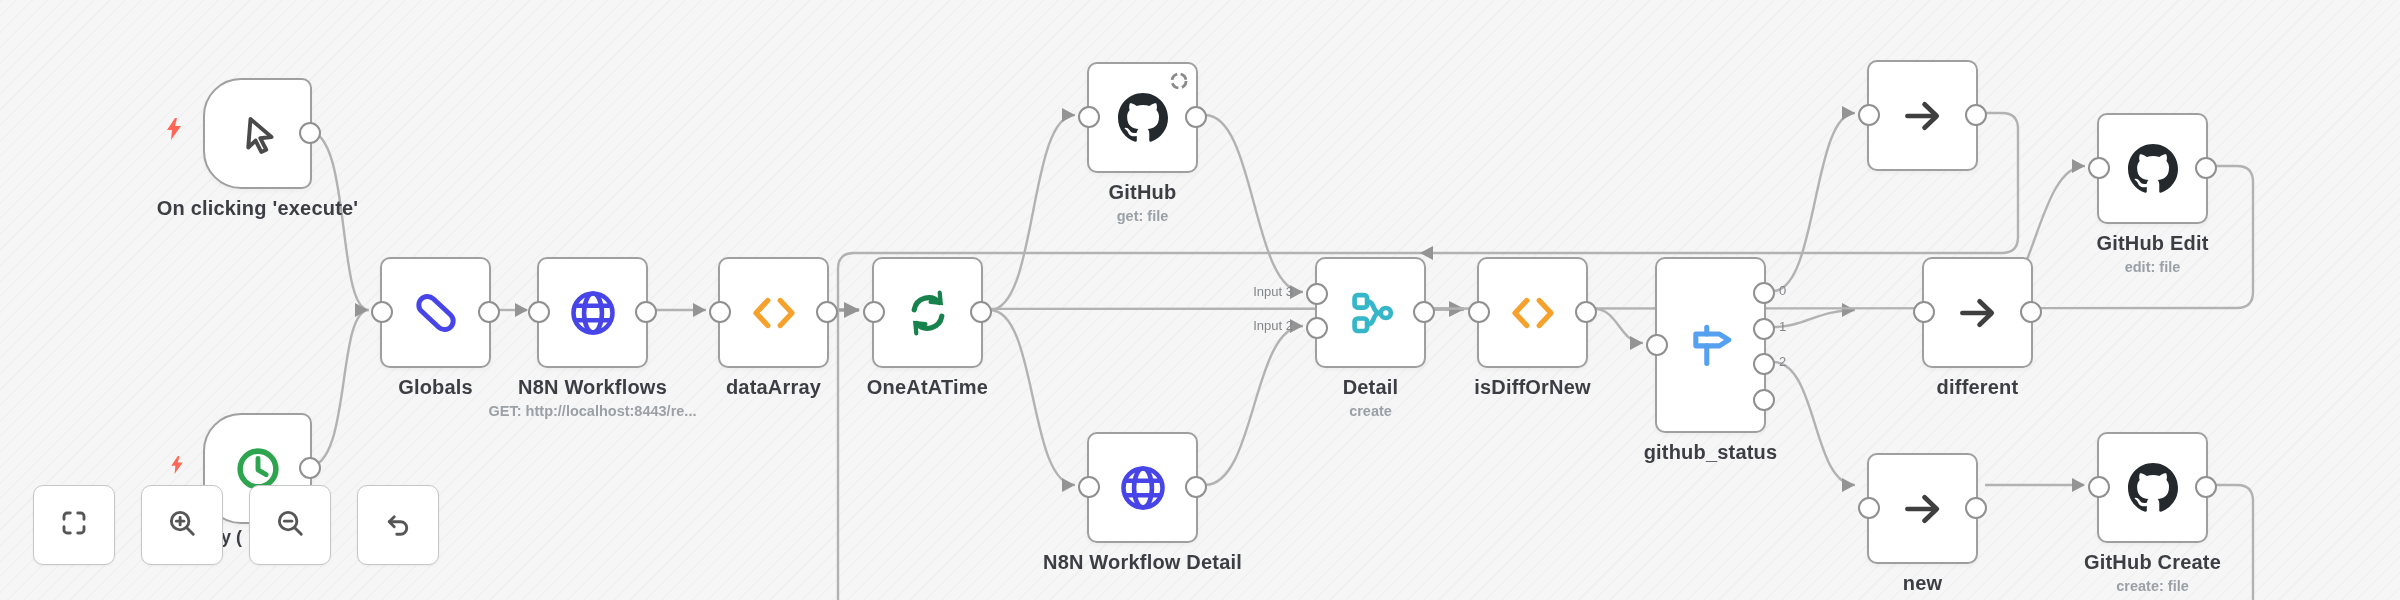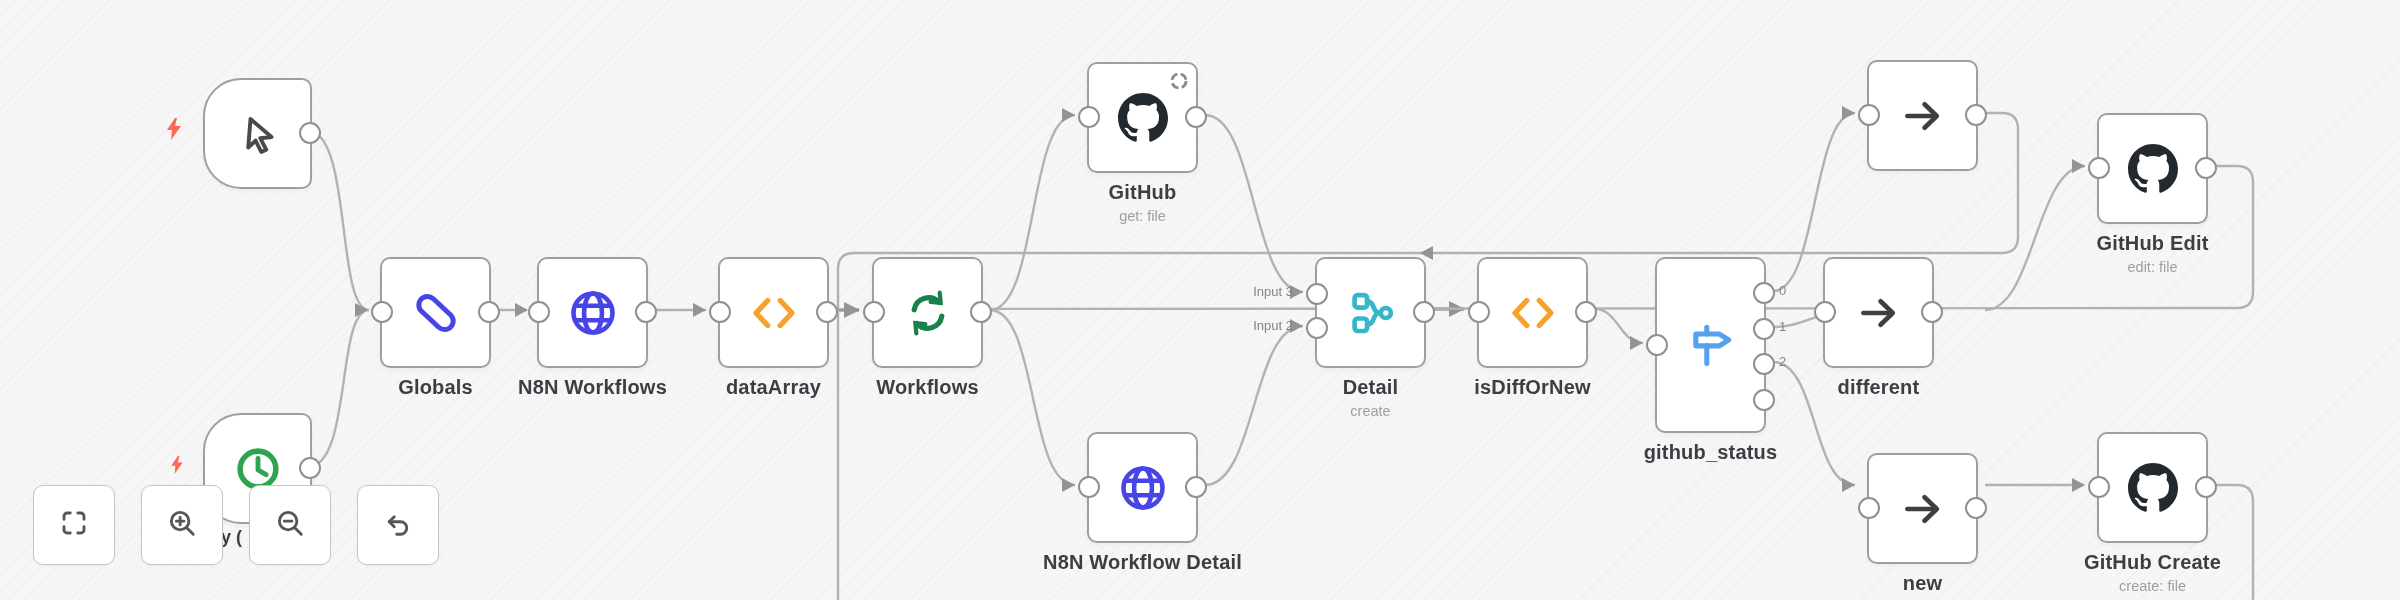--- a/index.html
+++ b/index.html
@@ -26,21 +26,21 @@
     position:absolute;width:22px;height:22px;border-radius:50%;
     background:#fff;border:2.5px solid #909090;box-sizing:border-box;
   }
   .nlabel{
     position:absolute;top:calc(100% + 10px);left:50%;transform:translateX(-50%);
     width:360px;text-align:center;font-size:20px;font-weight:600;color:#3c3e44;
     letter-spacing:0.2px;white-space:nowrap;
   }
   .nsub{
     position:absolute;top:calc(100% + 37px);left:50%;transform:translateX(-50%);
-    width:420px;text-align:center;font-size:14.5px;font-weight:400;color:#9aa0a6;
+    width:420px;text-align:center;font-size:14.5px;font-weight:700;color:#9aa0a6;
     white-space:nowrap;
   }
   .plabel{
     position:absolute;z-index:3;font-size:13px;color:#82858a;white-space:nowrap;
   }
   .plabel.right-align{transform:translateX(-100%);}
   .badge{position:absolute;top:7px;right:7px;width:20px;height:20px;}
   .bolt{position:absolute;z-index:3;}
   .ctrl{
     position:absolute;z-index:30;width:80px;height:78px;background:#ffffff;
@@ -115,20 +115,21 @@
       <path d="M12 1 L4 13 h5 L8 23 L18 9 h-6 L14 1 Z" fill="#ff6756"></path>
     </svg>
 </span>
 <div class="node trigger" style="left:203px;top:78px;width:105px;height:107px">
   <span class="port" style="right:-11px;top:42px"></span>
   <span class="nicon">
     <svg width="48" height="48" viewBox="0 0 32 32">
         <path d="M11 6 L25 18 L17.5 18.8 L21.5 26.5 L18.2 28 L14.4 20.4 L9.5 25 Z" fill="none" stroke="#4a4a4a" stroke-width="2.6" stroke-linejoin="round"></path>
       </svg>
   </span>
+  <div class="nlabel">On clicking 'execute'</div>
 </div>
 
 <span class="bolt" style="left:168px;top:455px">
   <svg width="18" height="20" viewBox="0 0 22 24">
       <path d="M12 1 L4 13 h5 L8 23 L18 9 h-6 L14 1 Z" fill="#ff6756"></path>
     </svg>
 </span>
 <div class="node trigger" style="left:203px;top:413px;width:105px;height:107px">
   <span class="port" style="right:-11px;top:42px"></span>
   <span class="nicon">
@@ -158,20 +159,21 @@
   <span class="port" style="right:-11px;top:42px"></span>
   <span class="nicon">
     <svg width="52" height="52" viewBox="0 0 32 32" fill="none" stroke="#4745e8" stroke-width="2.8">
         <circle cx="16" cy="16" r="12"></circle>
         <ellipse cx="16" cy="16" rx="5.5" ry="12"></ellipse>
         <line x1="5" y1="11.5" x2="27" y2="11.5"></line>
         <line x1="5" y1="20.5" x2="27" y2="20.5"></line>
       </svg>
   </span>
   <div class="nlabel">N8N Workflows</div>
+  <div class="nsub">GET: http://localhost:8443/re...</div>
 </div>
 
 <div class="node" style="left:718px;top:257px;width:107px;height:107px">
   <span class="port" style="left:-11px;top:42px"></span>
   <span class="port" style="right:-11px;top:42px"></span>
   <span class="nicon">
     <svg width="50" height="50" viewBox="0 0 32 32" fill="none" stroke="#f5a12c" stroke-width="3.4" stroke-linecap="round" stroke-linejoin="round">
         <polyline points="12,8 4.5,16 12,24"></polyline>
         <polyline points="20,8 27.5,16 20,24"></polyline>
       </svg>
@@ -183,21 +185,21 @@
   <span class="port" style="left:-11px;top:42px"></span>
   <span class="port" style="right:-11px;top:42px"></span>
   <span class="nicon">
     <svg width="52" height="52" viewBox="0 0 32 32" fill="none" stroke="#18824c" stroke-width="3.2" stroke-linecap="round">
       <path d="M7.5 14 a9 9 0 0 1 15.5-4.5"></path>
         <path d="M24.5 18 a9 9 0 0 1 -15.5 4.5"></path>
       <polyline points="23.2,3.5 23.8,9.8 17.6,9.2" stroke-width="2.6"></polyline>
       <polyline points="8.8,28.5 8.2,22.2 14.4,22.8" stroke-width="2.6"></polyline>
     </svg>
   </span>
-  <div class="nlabel">Workflows</div>
+  <div class="nlabel">OneAtATime</div>
 </div>
 
 <div class="node" style="left:1087px;top:62px;width:107px;height:107px">
   <span class="port" style="left:-11px;top:42px"></span>
   <span class="port" style="right:-11px;top:42px"></span>
   <span class="badge">
     <svg width="20" height="20" viewBox="0 0 20 20">
         <circle cx="10" cy="10" r="7" fill="none" stroke="#8a8a8a" stroke-width="2.8" stroke-dasharray="8 3.5"></circle>
       </svg>
   </span>
@@ -278,21 +280,21 @@
   <span class="port" style="left:-11px;top:42px"></span>
   <span class="port" style="right:-11px;top:42px"></span>
   <span class="nicon">
     <svg width="50" height="50" viewBox="0 0 32 32" fill="none" stroke="#3f3f3f" stroke-width="3" stroke-linecap="round" stroke-linejoin="round">
         <line x1="6" y1="16" x2="24" y2="16"></line>
         <polyline points="17,8.5 24.8,16 17,23.5"></polyline>
       </svg>
   </span>
 </div>
 
-<div class="node" style="left:1823px;top:257px;width:107px;height:107px">
+<div class="node" style="left:1922px;top:257px;width:107px;height:107px">
   <span class="port" style="left:-11px;top:42px"></span>
   <span class="port" style="right:-11px;top:42px"></span>
   <span class="nicon">
     <svg width="50" height="50" viewBox="0 0 32 32" fill="none" stroke="#3f3f3f" stroke-width="3" stroke-linecap="round" stroke-linejoin="round">
         <line x1="6" y1="16" x2="24" y2="16"></line>
         <polyline points="17,8.5 24.8,16 17,23.5"></polyline>
       </svg>
   </span>
   <div class="nlabel">different</div>
 </div>

